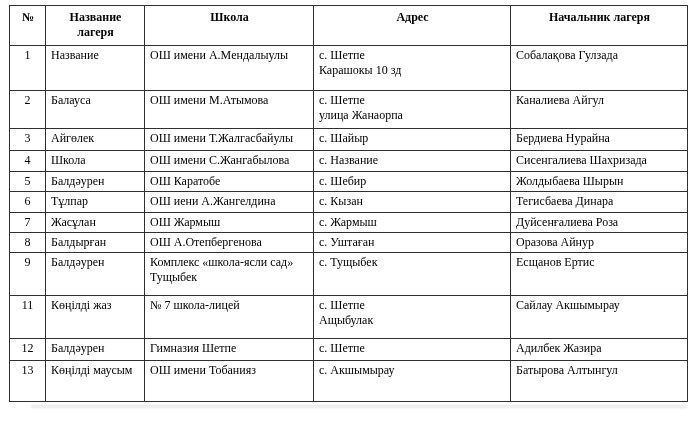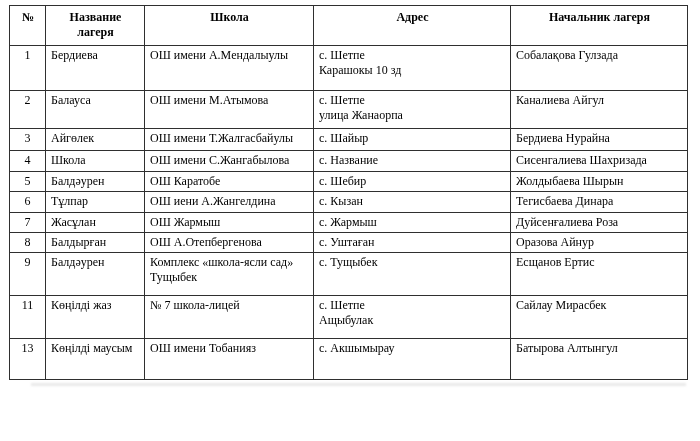--- a/index.html
+++ b/index.html
@@ -72,21 +72,21 @@
         <th>№</th>
         <th>Название лагеря</th>
         <th>Школа</th>
         <th>Адрес</th>
         <th>Начальник лагеря</th>
       </tr>
     </thead>
     <tbody id="table-body">
         <tr style="height: 45px;">
           <td class="center">1</td>
-          <td>Бердиева</td>
+          <td>Название</td>
           <td>ОШ имени А.Мендалыулы</td>
           <td>с. Шетпе
 Карашокы 10 зд</td>
           <td>Собалақова Гулзада</td>
         </tr>
         <tr style="height: 38px;">
           <td class="center">2</td>
           <td>Балауса</td>
           <td>ОШ имени М.Атымова</td>
           <td>с. Шетпе
@@ -142,21 +142,28 @@
 Тущыбек</td>
           <td>с. Тущыбек</td>
           <td>Есщанов Ертис</td>
         </tr>
         <tr style="height: 43px;">
           <td class="center">11</td>
           <td>Көңілді жаз</td>
           <td>№ 7 школа-лицей</td>
           <td>с. Шетпе
 Ащыбулак</td>
-          <td>Сайлау Мирасбек</td>
+          <td>Сайлау Акшымырау</td>
+        </tr>
+        <tr style="height: 22px;">
+          <td class="center">12</td>
+          <td>Балдәурен</td>
+          <td>Гимназия Шетпе</td>
+          <td>с. Шетпе</td>
+          <td>Адилбек Жазира</td>
         </tr>
         <tr style="height: 41px;">
           <td class="center">13</td>
           <td>Көңілді маусым</td>
           <td>ОШ имени Тобанияз</td>
           <td>с. Акшымырау</td>
           <td>Батырова Алтынгул</td>
         </tr>
       </tbody>
   </table>

